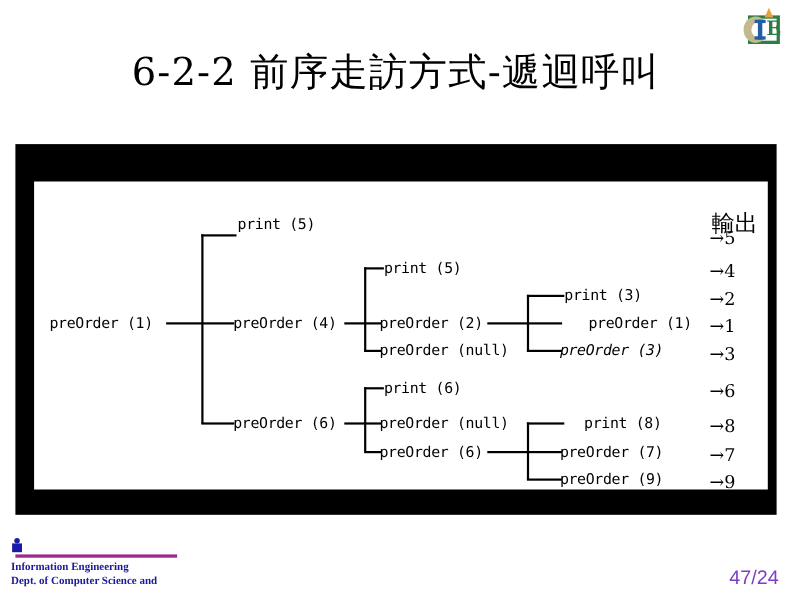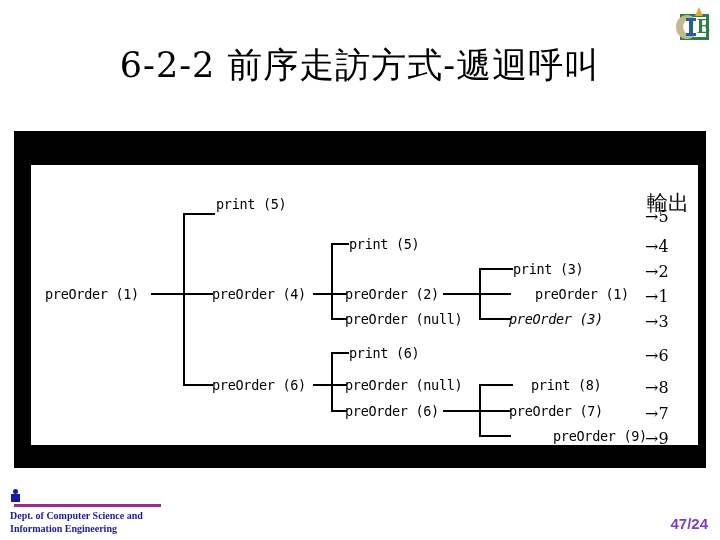--- a/index.html
+++ b/index.html
@@ -229,22 +229,22 @@
     font-size: 10px;
     font-weight: bold;
     color: #1a1a9c;
     line-height: 13px;
   }
   #page-number {
     position: absolute;
     right: 12px;
     top: 515px;
     font-family: "Liberation Sans", sans-serif;
-    font-size: 15px;
-    font-weight: bold;
+    font-size: 18px;
+    font-weight: normal;
     color: #7d3fc4;
   }
 </style>
 </head>
 <body>
 
 <div id="header-bar">
   <span id="brand-logo">
     <span class="logo-box"></span>
     <span class="logo-c"></span>
@@ -295,21 +295,21 @@
     <div class="node" style="left:314px; top:122px;">preOrder (2)</div>
     <div class="node" style="left:314px; top:147px;">preOrder (null)</div>
     <div class="node" style="left:318px; top:181px;">print (6)</div>
     <div class="node" style="left:314px; top:213px;">preOrder (null)</div>
     <div class="node" style="left:314px; top:239px;">preOrder (6)</div>
     <div class="node" style="left:482px; top:97px;">print (3)</div>
     <div class="node" style="left:504px; top:122px;">preOrder (1)</div>
     <div class="node" style="left:478px; top:147px;font-style:italic;">preOrder (3)</div>
     <div class="node" style="left:484px; top:213px;margin-left:16px;">print (8)</div>
     <div class="node" style="left:478px; top:239px;">preOrder (7)</div>
-    <div class="node" style="left:478px; top:264px;margin-left:44px;">preOrder (9)</div>
+    <div class="node" style="left:478px; top:264px;">preOrder (9)</div>
 
     <div id="output-col">
       <div id="output-title">輸出</div>
       <div class="out-item" style="top:42px;">→5</div>
       <div class="out-item" style="top:72px;">→4</div>
       <div class="out-item" style="top:97px;">→2</div>
       <div class="out-item" style="top:122px;">→1</div>
       <div class="out-item" style="top:147px;">→3</div>
       <div class="out-item" style="top:181px;">→6</div>
       <div class="out-item" style="top:213px;">→8</div>
@@ -319,16 +319,16 @@
 
   </div>
 </div>
 
 <div id="footer-person">
   <span class="head"></span>
   <span class="body"></span>
 </div>
 <div id="footer-rule"></div>
 <div id="footer-text">
+  <div>Information Engineering</div>
   <div>Dept. of Computer Science and</div>
-  <div>Information Engineering</div>
 </div>
 <div id="page-number">47/24</div>
 
 </body></html>

